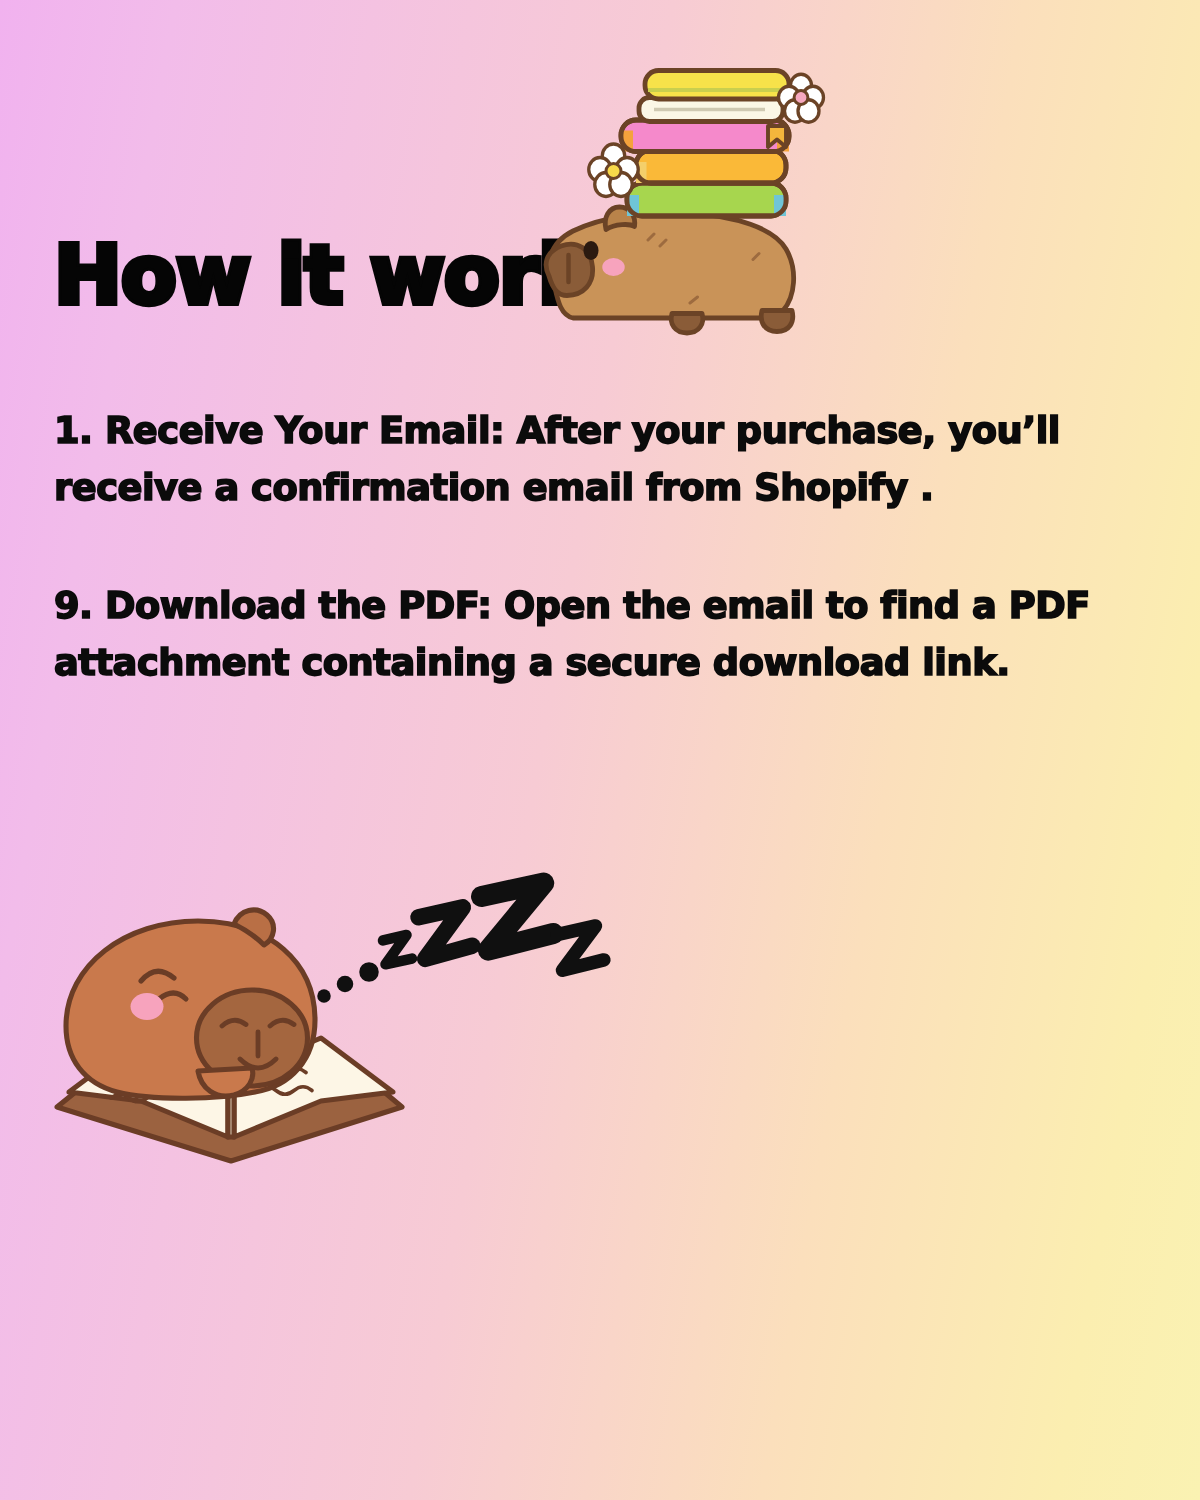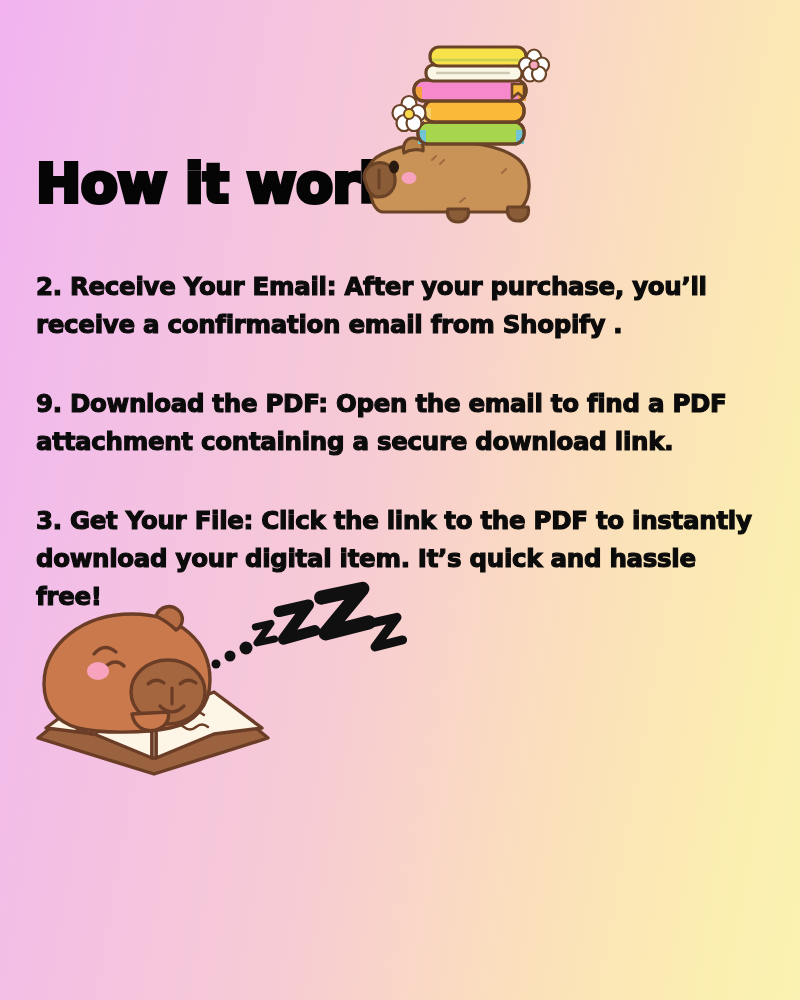--- a/index.html
+++ b/index.html
@@ -167,23 +167,22 @@
           <ellipse cx="66" cy="61" rx="7.5" ry="8"></ellipse>
           <ellipse cx="52" cy="71" rx="7.5" ry="8"></ellipse>
           <ellipse cx="62" cy="71" rx="7.5" ry="8"></ellipse>
         </g>
         <circle cx="57" cy="62" r="5" fill="#f7d94a" stroke="#6b4326" stroke-width="2"></circle>
       </g>
     </svg>
   </div>
 
   <div id="steps">
-    <div class="step">2. Receive Your Email: After your purchase, you’ll receive a confirmation email from Shopify .</div>
+    <div class="step">1. Receive Your Email: After your purchase, you’ll receive a confirmation email from Shopify .</div>
     <div class="step">9. Download the PDF: Open the email to find a PDF attachment containing a secure download link.</div>
-    <div class="step">3. Get Your File: Click the link to the PDF to instantly download your digital item. It’s quick and hassle free!</div>
   </div>
 
   <div id="capy-sleep">
     <svg viewBox="0 0 250 200" width="250" height="200" xmlns="http://www.w3.org/2000/svg">
 
       <g stroke="#6b3d26" stroke-width="3.4" stroke-linejoin="round">
         <path d="M10 150 L62 108 L126 134 L190 108 L240 150 L126 186 Z" fill="#9b6240"></path>
         <path d="M18 140 L66 104 L124 128 L124 170 L66 146 Z" fill="#fdf6e6"></path>
         <path d="M234 140 L186 104 L128 128 L128 170 L186 146 Z" fill="#fdf6e6"></path>
         <path d="M124 128 L128 128 L128 170 L124 170 Z" fill="#e7dcc4"></path>

